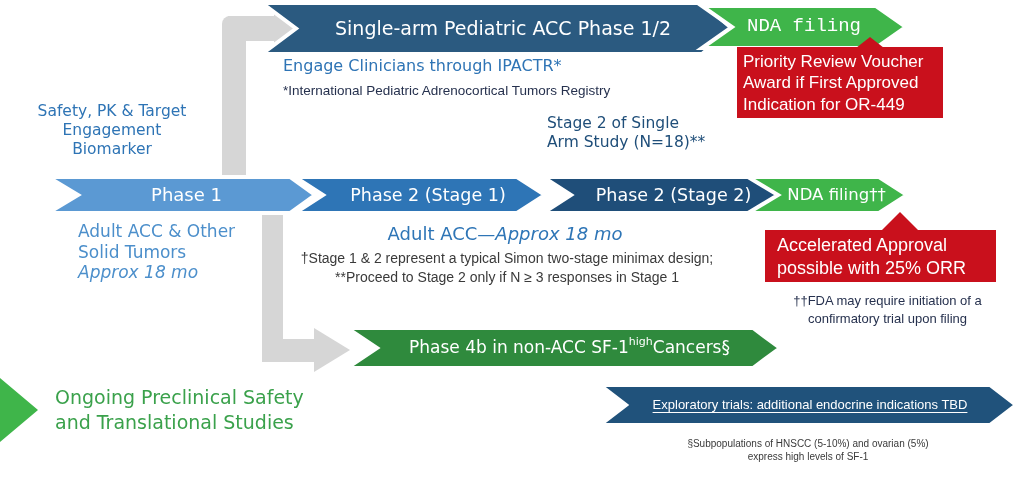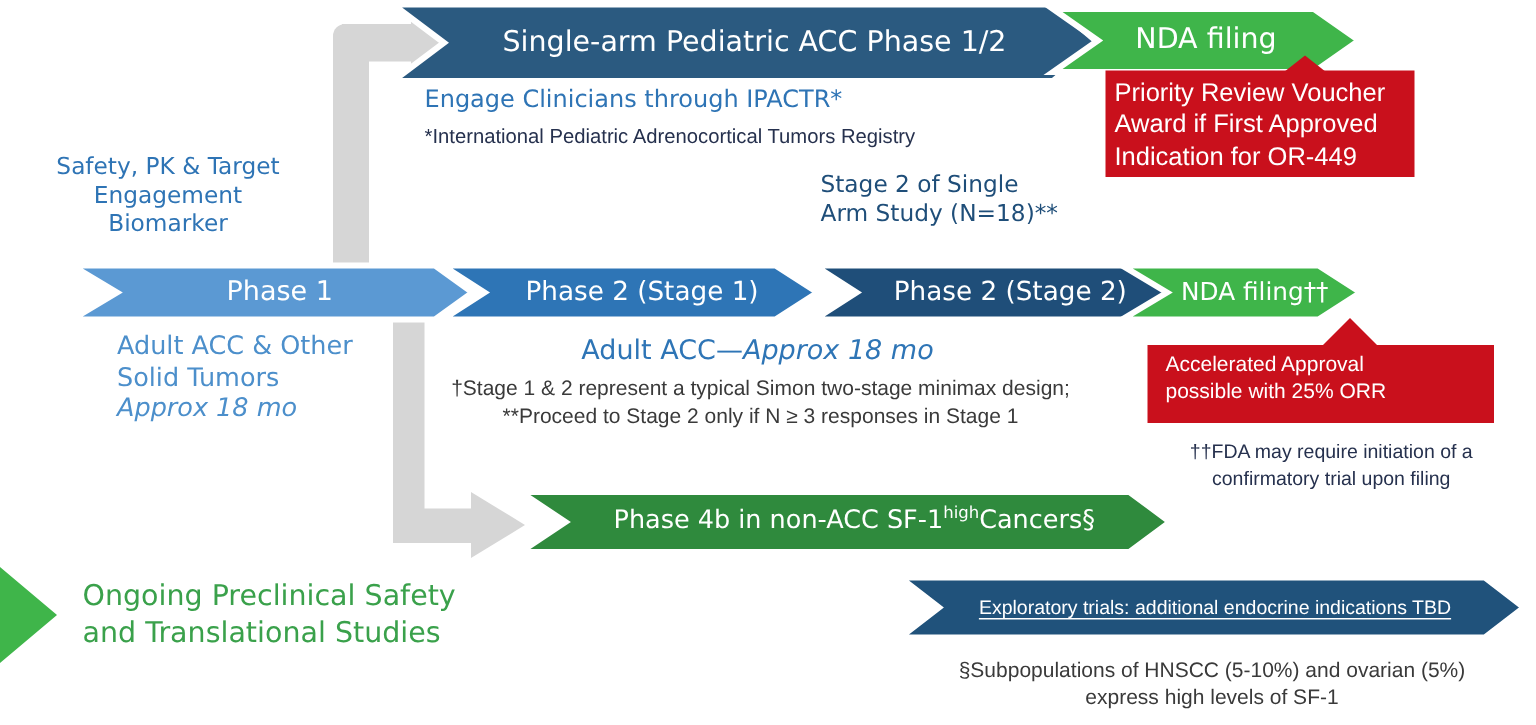--- a/index.html
+++ b/index.html
@@ -41,21 +41,21 @@
   <div class="abs gray" style="left:262px;top:339px;width:52px;height:23px;"></div>
   <div class="abs tri" style="left:314px;top:328px;border-left:36px solid #d6d6d6;border-top:22px solid transparent;border-bottom:22px solid transparent;"></div>
 
   <div class="arrow" style="left:262px;top:3px;width:470px;height:51px;z-index:2;">
     <svg width="470" height="51">
         <polygon points="0,0 440,0 470,25.5 440,51 0,51 34,25.5" fill="#2b5a80" stroke="#ffffff" stroke-width="4"></polygon>
       </svg>
     <div class="lbl" style="font-size:19px;padding-left:34px;padding-right:22px;">Single-arm Pediatric ACC Phase 1/2</div>
   </div>
 
-  <div class="arrow" style="left:702px;top:6px;width:204px;height:42px;z-index:3;">
+  <div class="arrow" style="left:702px;top:6px;width:204px;height:42px;z-index:3;font-family:Liberation Mono, monospace;">
     <svg width="204" height="42">
         <polygon points="0,0 174,0 204,21 174,42 0,42 30,21" fill="#3fb54a" stroke="#ffffff" stroke-width="4"></polygon>
       </svg>
     <div class="lbl" style="font-size:19px;padding-left:24px;padding-right:24px;">NDA filing</div>
   </div>
 
   <div class="abs tri" style="left:856px;top:37px;border-bottom:11px solid #c9101c;border-left:14px solid transparent;border-right:14px solid transparent;z-index:4;"></div>
   <div class="abs redbox ml" style="left:737px;top:47px;width:194px;height:63px;padding:4px 6px;font-size:17px;z-index:4;">Priority Review Voucher
 Award if First Approved
 Indication for OR-449</div>
@@ -104,21 +104,21 @@
     <div class="lbl" style="font-size:16.5px;padding-left:26px;padding-right:8px;">NDA filing††</div>
   </div>
 
   <div class="abs center" style="left:330px;top:223px;width:350px;font-size:18px;color:#2e75b6;">
     <span>Adult ACC—</span><span class="it">Approx 18 mo</span>
   </div>
   <div class="abs ml center arial" style="left:292px;top:249px;width:430px;font-size:14px;line-height:1.35;color:#3a3a3a;">†Stage 1 &amp; 2 represent a typical Simon two-stage minimax design;
 **Proceed to Stage 2 only if N ≥ 3 responses in Stage 1</div>
 
   <div class="abs tri" style="left:881px;top:212px;border-bottom:19px solid #c9101c;border-left:19px solid transparent;border-right:19px solid transparent;z-index:4;"></div>
-  <div class="abs redbox ml" style="left:765px;top:230px;width:213px;height:44px;padding:4px 6px 4px 12px;font-size:14px;z-index:4;">Accelerated Approval
+  <div class="abs redbox ml" style="left:765px;top:230px;width:213px;height:44px;padding:4px 6px 4px 12px;font-size:18px;z-index:4;">Accelerated Approval
 possible with 25% ORR</div>
 
   <div class="abs ml center arial" style="left:775px;top:292px;width:225px;font-size:13px;line-height:1.35;color:#26314e;">††FDA may require initiation of a
 confirmatory trial upon filing</div>
 
   <div class="arrow" style="left:347px;top:328px;width:433px;height:40px;z-index:2;">
     <svg width="433" height="40">
         <polygon points="0,0 406,0 433,20 406,40 0,40 30,20" fill="#2f8a3d" stroke="#ffffff" stroke-width="4"></polygon>
       </svg>
     <div class="lbl" style="font-size:17px;padding-left:32px;padding-right:20px;">
@@ -132,16 +132,16 @@
   <div class="abs ml" style="left:55px;top:385px;font-size:19px;line-height:1.3;color:#3aa14b;">Ongoing Preclinical Safety
 and Translational Studies</div>
 
   <div class="arrow" style="left:600px;top:385px;width:416px;height:40px;z-index:2;">
     <svg width="416" height="40">
         <polygon points="0,0 390,0 416,20 390,40 0,40 26,20" fill="#20527b" stroke="#ffffff" stroke-width="4"></polygon>
       </svg>
     <div class="lbl arial" style="font-size:13px;padding-left:26px;padding-right:22px;text-decoration:underline;text-underline-offset:3px;">Exploratory trials: additional endocrine indications TBD</div>
   </div>
 
-  <div class="abs ml center arial" style="left:608px;top:437px;width:400px;font-size:14px;line-height:1.3;color:#3a3a3a;">§Subpopulations of HNSCC (5-10%) and ovarian (5%)
+  <div class="abs ml center arial" style="left:608px;top:437px;width:400px;font-size:10px;line-height:1.3;color:#3a3a3a;">§Subpopulations of HNSCC (5-10%) and ovarian (5%)
 express high levels of SF-1</div>
 
 </div>
 
 </body></html>

